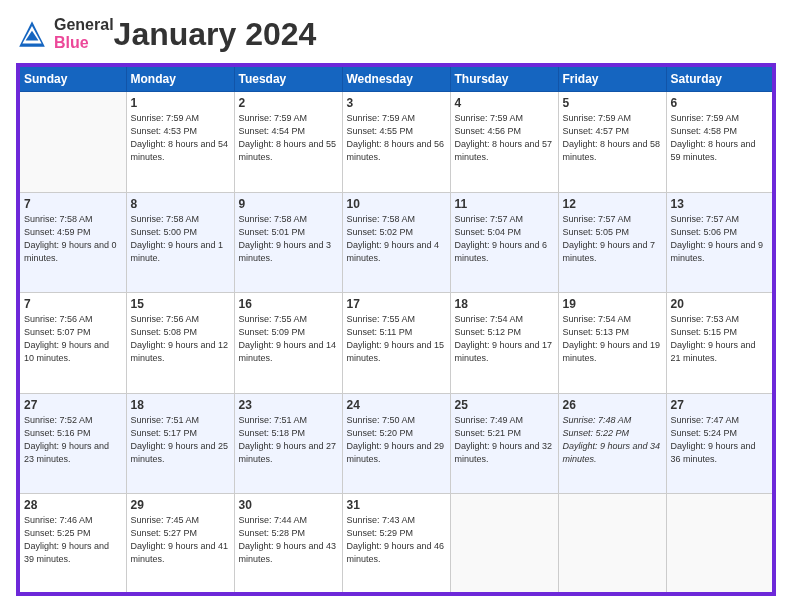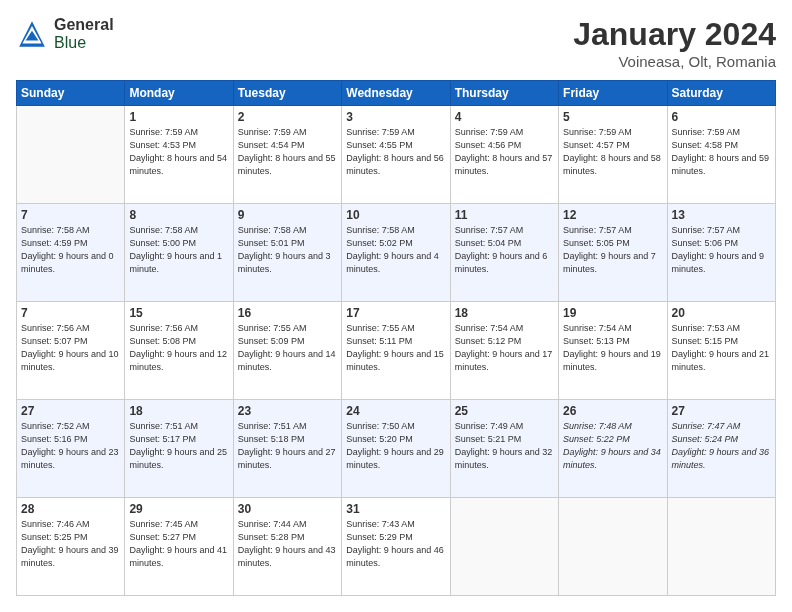--- a/index.html
+++ b/index.html
@@ -12,63 +12,62 @@
     }
     .page {
       width: 792px;
       height: 612px;
       padding: 16px;
       display: flex;
       flex-direction: column;
     }
     .header {
       display: flex;
-      justify-content: space-between;
       align-items: flex-start;
       margin-bottom: 10px;
     }
     .logo {
       display: flex;
       align-items: center;
       gap: 6px;
     }
     .logo-text {
       display: flex;
       flex-direction: column;
       line-height: 1.1;
     }
     .logo-general {
       font-size: 16px;
       font-weight: bold;
       color: #333;
     }
     .logo-blue {
       font-size: 16px;
-      font-weight: normal;
-      color: #14532d;
+      font-weight: bold;
+      color: #ec4899;
     }
     .logo-icon {
       width: 32px;
       height: 32px;
     }
     .title-block {
       text-align: right;
     }
     .calendar-title {
       font-size: 32px;
       font-weight: bold;
       color: #333;
     }
     .calendar-subtitle {
       font-size: 15px;
       color: #555;
     }
     .calendar {
       flex: 1;
-      border: 1px solid #6d28d9;
+      border: 4px solid #6d28d9;
       border-collapse: collapse;
       width: 100%;
       table-layout: fixed;
     }
     .calendar th {
       background: #1565c0;
       color: #fff;
       font-size: 12px;
       font-weight: bold;
       padding: 5px 4px;
@@ -113,21 +112,20 @@
         <polygon points="20,10 32,32 8,32" fill="#fff"></polygon>
         <polygon points="20,16 28,28 12,28" fill="#1565c0"></polygon>
       </svg>
       <div class="logo-text">
         <span class="logo-general">General</span>
         <span class="logo-blue">Blue</span>
       </div>
     </div>
     <div class="title-block">
       <div class="calendar-title">January 2024</div>
-      <div class="calendar-subtitle">Voineasa, Olt, Romania</div>
     </div>
   </div>
 
   <table class="calendar">
     <thead>
       <tr>
       <th>Sunday</th>
           <th>Monday</th>
           <th>Tuesday</th>
           <th>Wednesday</th>
@@ -296,21 +294,21 @@
 Daylight: 9 hours and 32 minutes.</div>
           </td>
           <td>
             <div class="day-number">26</div>
             <div class="day-info" style="white-space: pre-line; font-style: italic;">Sunrise: 7:48 AM
 Sunset: 5:22 PM
 Daylight: 9 hours and 34 minutes.</div>
           </td>
           <td>
             <div class="day-number">27</div>
-            <div class="day-info" style="white-space: pre-line; font-style: italic;">Sunrise: 7:47 AM
+            <div class="day-info" style="white-space: pre-line;">Sunrise: 7:47 AM
 Sunset: 5:24 PM
 Daylight: 9 hours and 36 minutes.</div>
           </td>
         </tr>
         <tr>
           <td>
             <div class="day-number">28</div>
             <div class="day-info" style="white-space: pre-line;">Sunrise: 7:46 AM
 Sunset: 5:25 PM
 Daylight: 9 hours and 39 minutes.</div>

